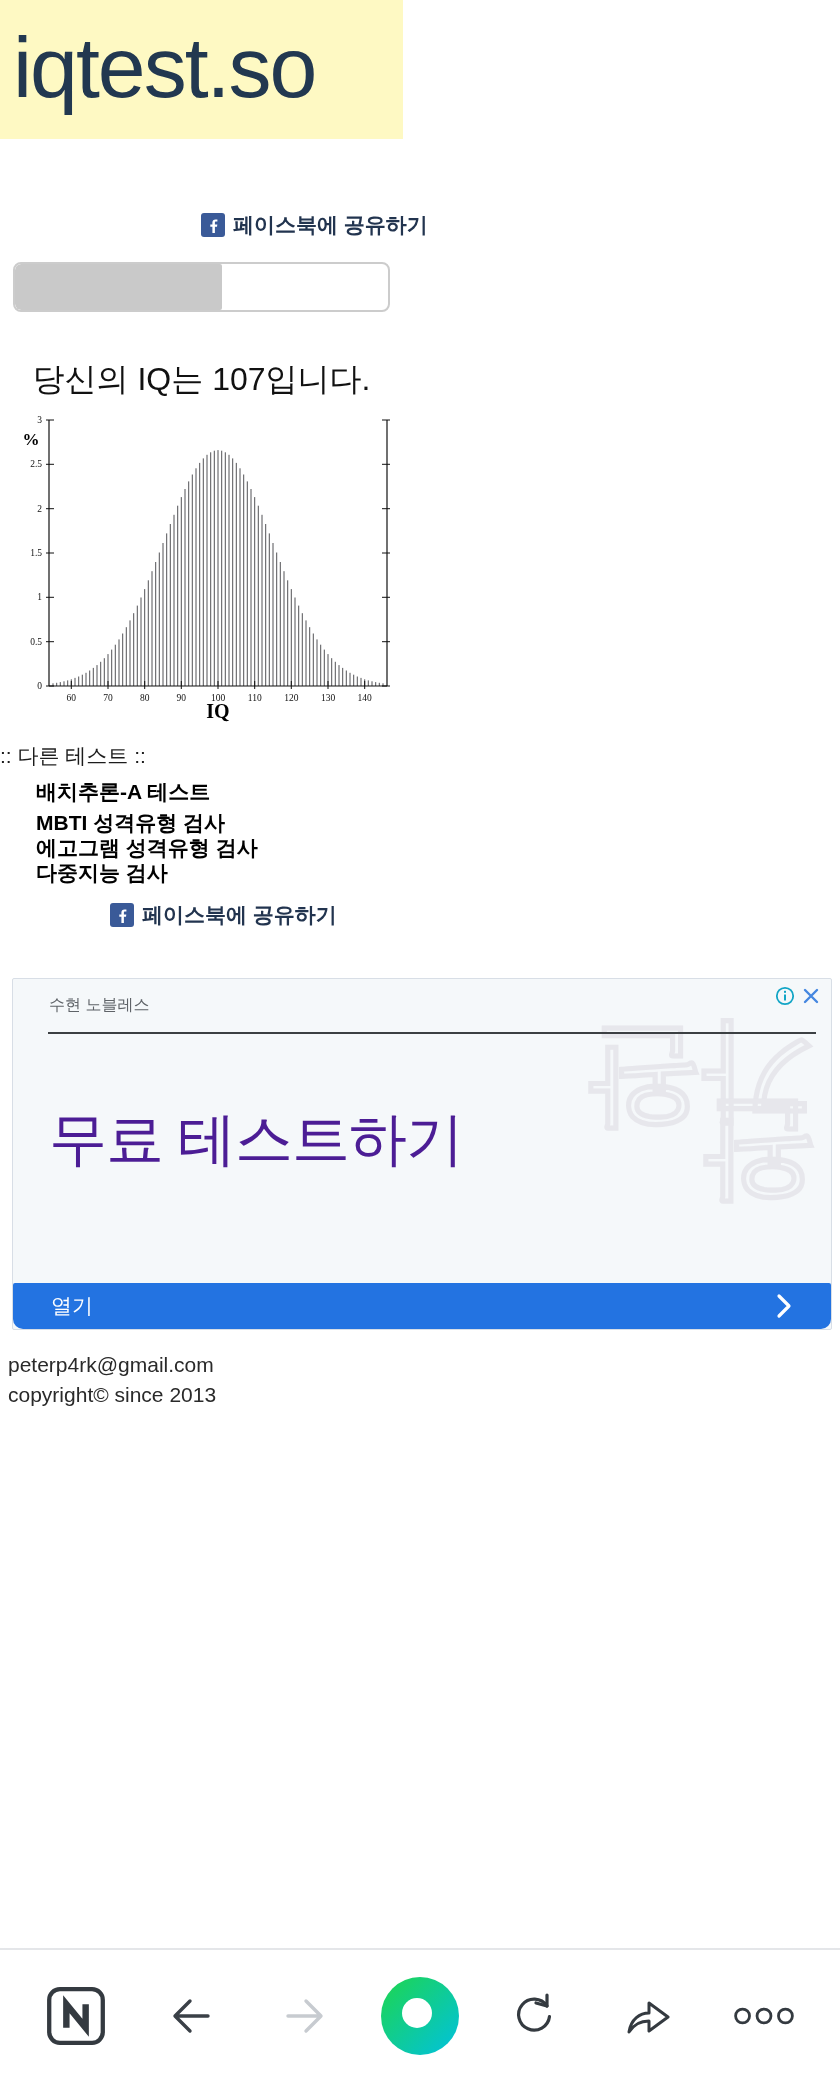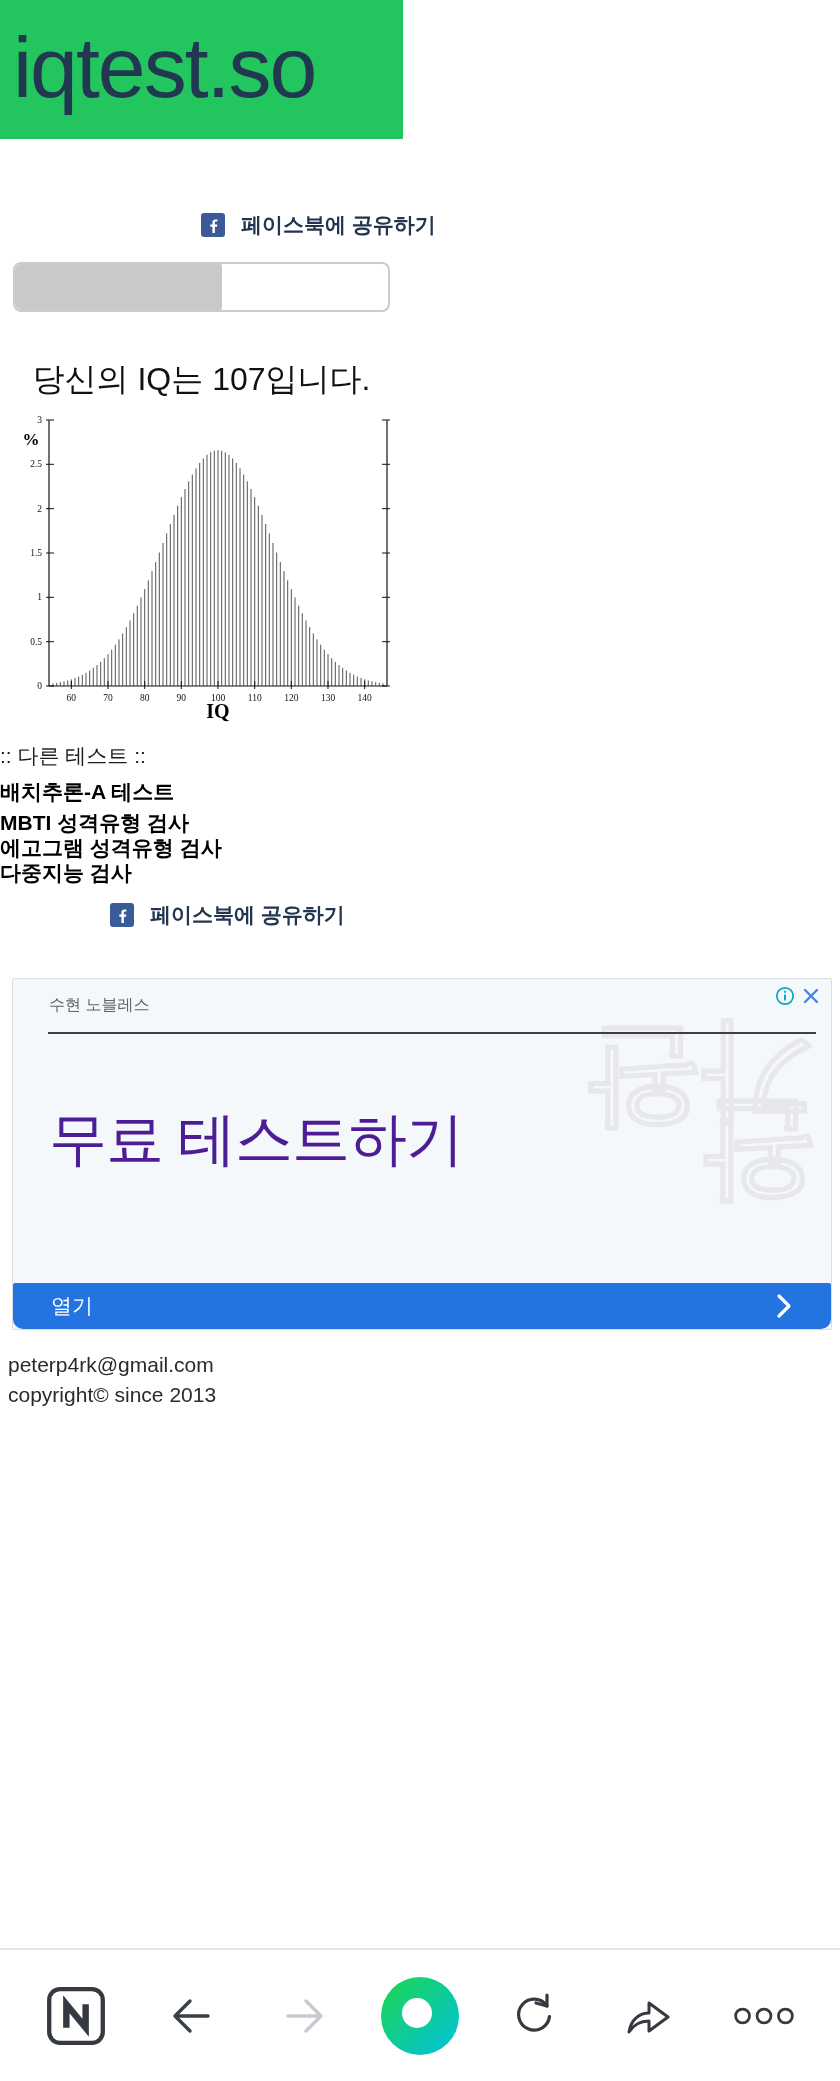--- a/index.html
+++ b/index.html
@@ -3,43 +3,43 @@
 <meta charset="utf-8">
 <style>
   * { margin:0; padding:0; box-sizing:border-box; }
   html,body { background:#fff; }
   .page {
     position:relative; width:840px; height:2081px; margin:0 auto;
     background:#ffffff; overflow:hidden;
     font-family:"Liberation Sans", sans-serif; color:#111;
   }
   
-  .header-box { position:absolute; left:0; top:0; width:403px; height:139px; background:#22c55e; }
+  .header-box { position:absolute; left:0; top:0; width:403px; height:139px; background:#fef9c3; }
   .logo { position:absolute; left:13px; top:18px; font-size:86px; font-weight:400;
           letter-spacing:-2px; color:#223850; font-family:"Liberation Sans", sans-serif; }
   
-  .fb-row { position:absolute; display:flex; align-items:center; gap:16px;
+  .fb-row { position:absolute; display:flex; align-items:center; gap:8px;
             color:#22344f; font-weight:700; font-size:21px; cursor:pointer; }
   .fb-row-1 { left:201px; top:211px; }
   .fb-row-2 { left:110px; top:901px; }
   .fb-ico { width:24px; height:24px; flex:0 0 auto; }
   
   .progress-track { position:absolute; left:13px; top:262px; width:377px; height:50px;
                     background:#ffffff; border:2px solid #cccccc; border-radius:8px; overflow:hidden; }
   .progress-fill { height:100%; background:#c9c9c9; border-radius:6px 2px 2px 6px; }
   
   .iq-result { position:absolute; left:0; top:358px; width:403px; text-align:center;
                font-size:32px; color:#111; }
   
   .chart-wrap { position:absolute; left:13px; top:405px; width:377px; height:322px; }
   
   .other-tests { position:absolute; left:0; top:742px; width:403px; text-align:left; }
   .other-tests .heading { font-size:21px; color:#1c1c1c; margin-bottom:9px; }
   .other-tests a { display:block; font-size:21px; font-weight:700; color:#000;
-                   text-decoration:none; line-height:25px; }
+                   text-decoration:none; line-height:25px;padding-left:36px; }
   .other-tests a.first { margin-bottom:6px; }
   
   .ad { position:absolute; left:12px; top:978px; width:820px; height:352px;
         background:#f5f8fa; border:1px solid #d8dee6; border-radius:2px; overflow:hidden; }
   .ad-advertiser { position:absolute; left:36px; top:16px; font-size:16px; color:#5f6368; }
   .ad-rule { position:absolute; left:35px; top:53px; width:768px; height:2px; background:#3c4043; }
   .ad-badges { position:absolute; right:10px; top:7px; display:flex; gap:6px; align-items:center; }
   .ad-watermark { position:absolute; color:transparent; -webkit-text-stroke:1.5px #e7e7ec;
                   font-size:115px; font-weight:700; transform:rotate(180deg); line-height:1; }
   .wm1 { left:575px; top:45px; }

